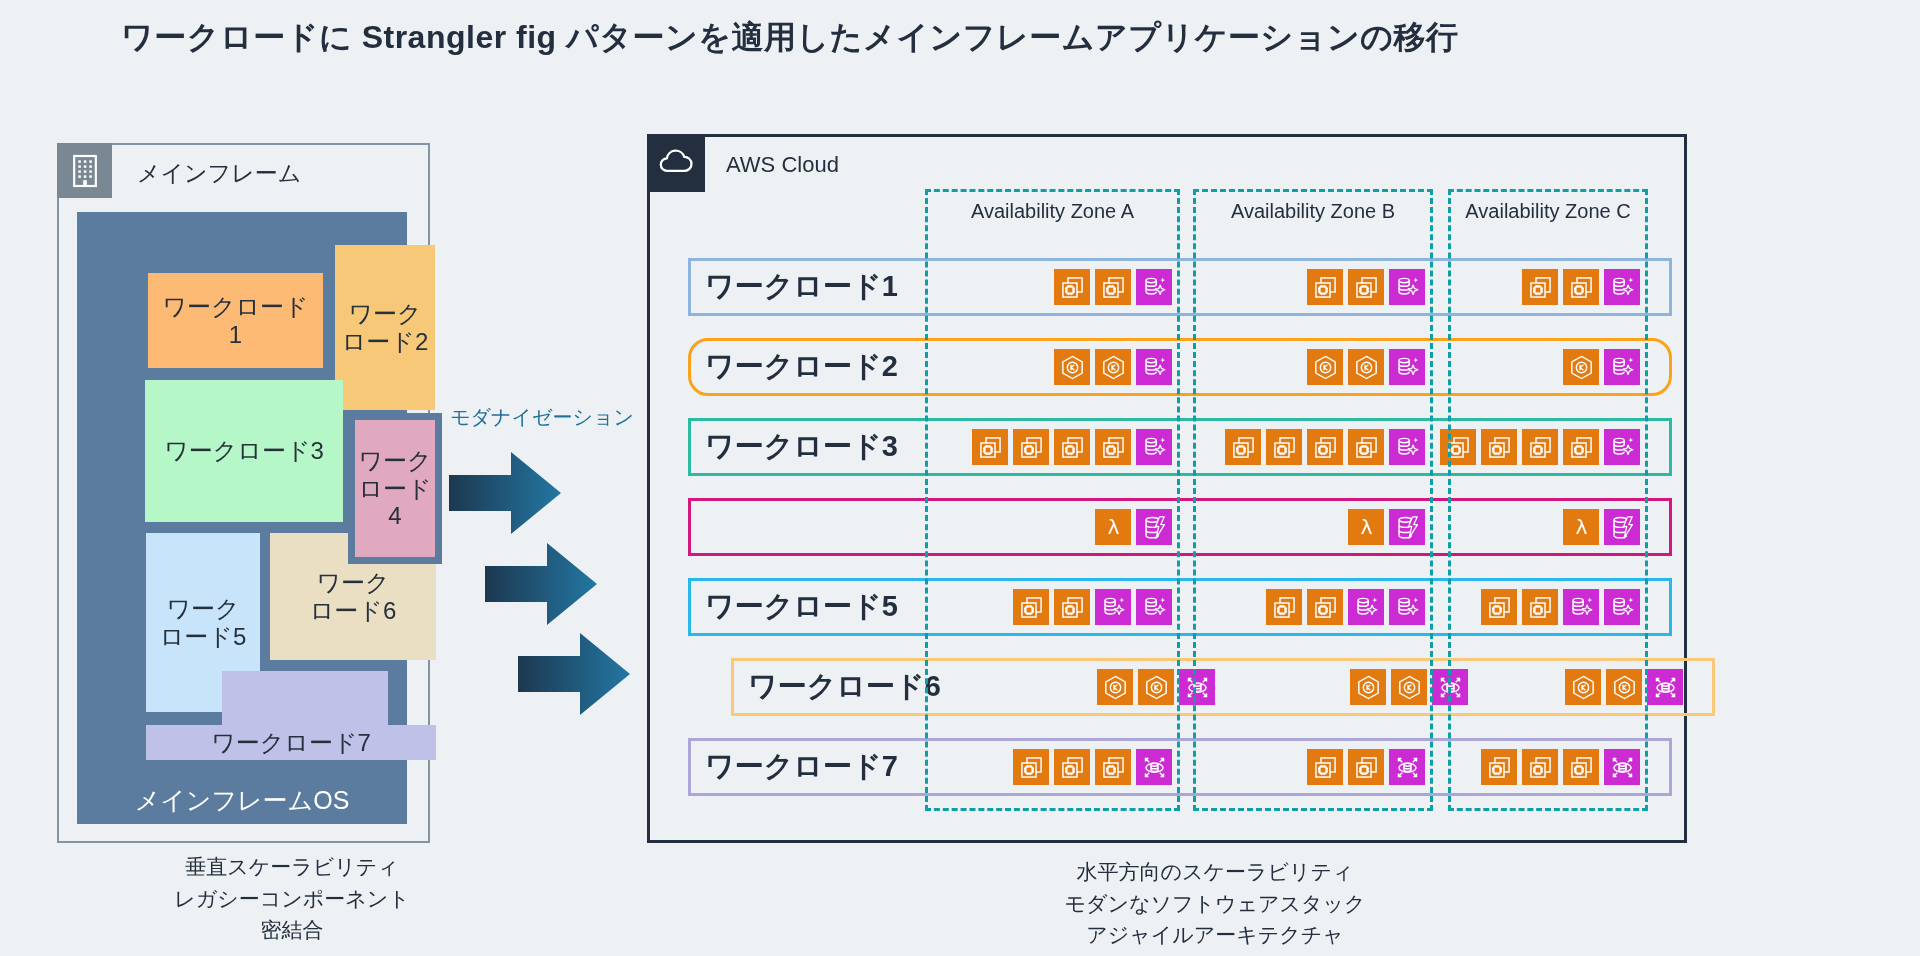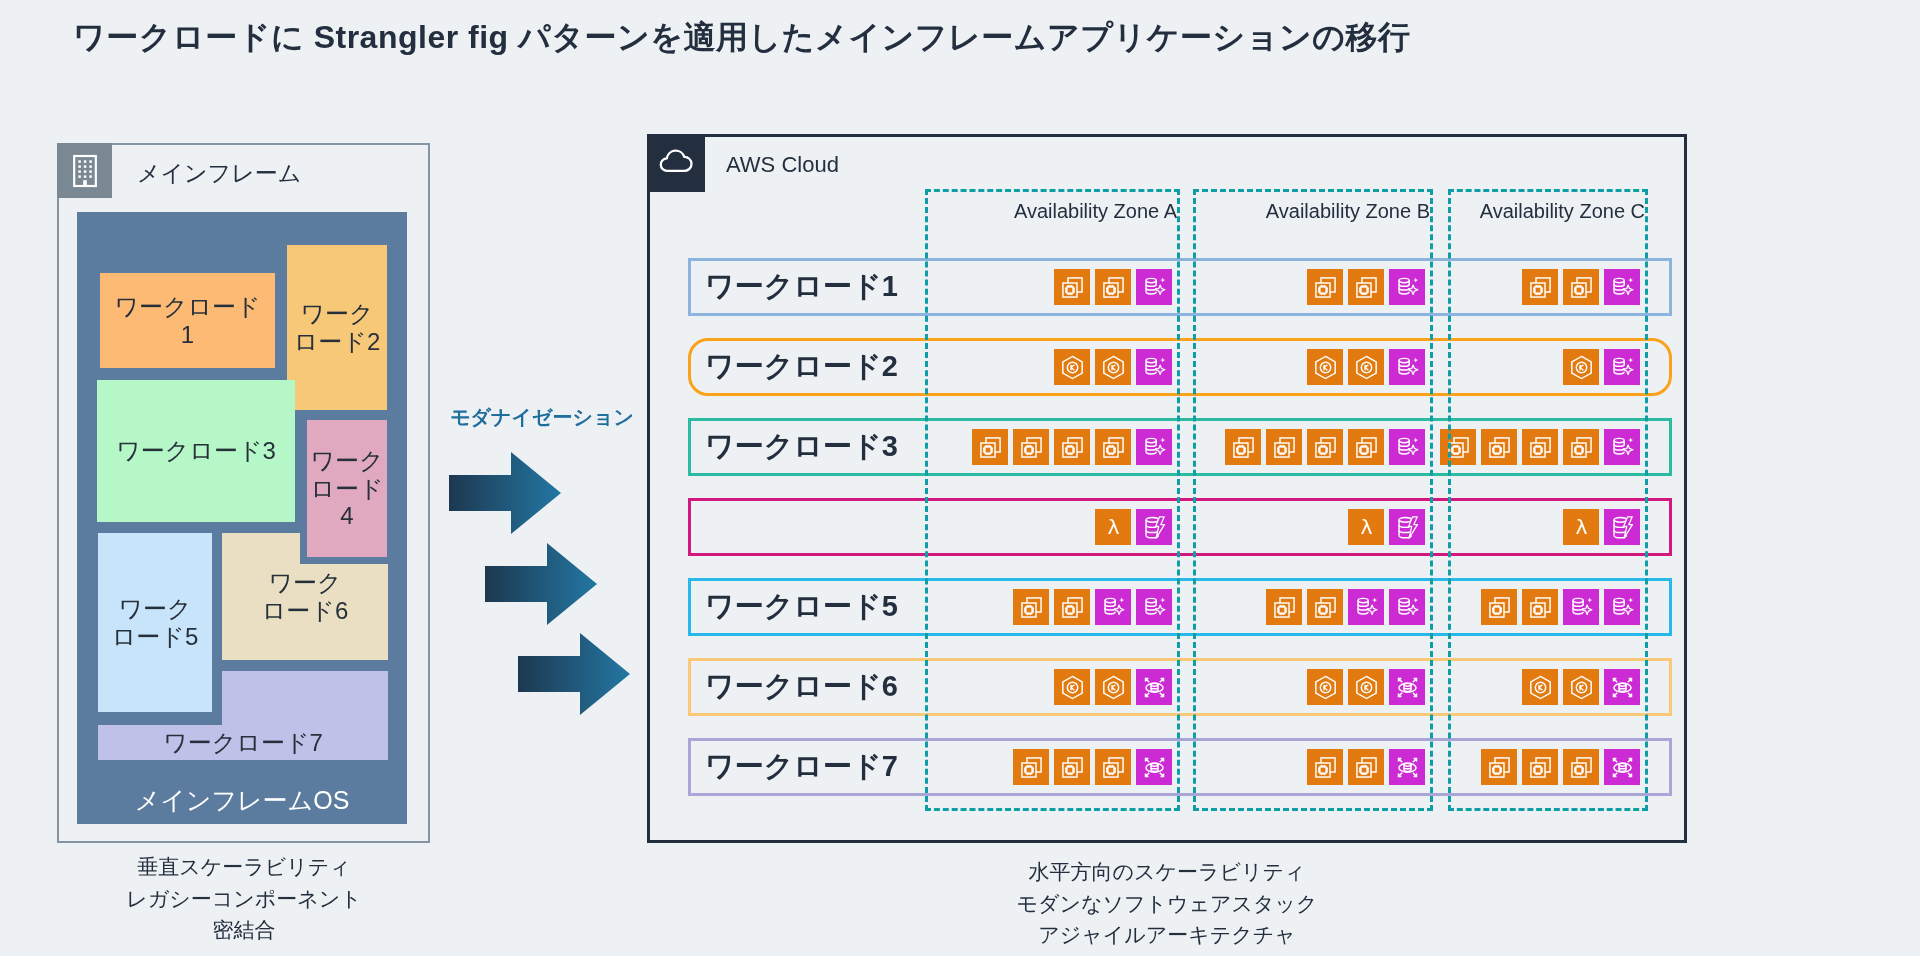--- a/index.html
+++ b/index.html
@@ -1,18 +1,18 @@
 <!DOCTYPE html>
 <html><head>
 <meta charset="utf-8">
 <style>
   html,body{margin:0;padding:0;background:#EEF1F4;}
   .canvas{position:relative;width:1920px;height:956px;background:#EEF1F4;overflow:hidden;
           font-family:"Liberation Sans","DejaVu Sans",sans-serif;color:#232F3E;}
-  .pre{white-space:pre-line;}
+  .pre{white-space:pre-line;margin-left:48px;}
 
   
   .title{position:absolute;left:73px;top:16px;font-size:32px;font-weight:bold;letter-spacing:.5px;}
 
   
   .mf-box{position:absolute;left:57px;top:143px;width:373px;height:700px;border:2px solid #8494A3;box-sizing:border-box;}
   .mf-tile{position:absolute;left:-2px;top:-2px;width:55px;height:55px;background:#7A8894;display:flex;align-items:center;justify-content:center;}
   .mf-tile svg{width:40px;height:40px;}
   .mf-label{position:absolute;left:78px;top:13px;font-size:23px;}
   .mf-os{position:absolute;left:18px;top:67px;width:330px;height:612px;}
@@ -25,36 +25,36 @@
   .wl5{left:21px;top:321px;width:114px;height:179px;}
   .wl6{left:145px;top:321px;width:166px;height:127px;}
   .wl7m{left:145px;top:459px;width:166px;height:54px;}
   .wl7s{left:21px;top:513px;width:290px;height:35px;}
   .os-label{position:absolute;left:0;top:572px;width:100%;text-align:center;font-size:25px;color:#FFFFFF;}
   .caption{position:absolute;font-size:21px;line-height:1.5;text-align:center;}
   .cap-left{left:94px;top:851px;width:300px;}
   .cap-right{left:867px;top:856px;width:600px;}
 
   
-  .modern-label{position:absolute;left:436px;top:404px;width:212px;text-align:center;font-size:20px;font-weight:bold;}
+  .modern-label{position:absolute;left:436px;top:404px;width:212px;text-align:center;font-size:20px;font-weight:normal;}
   .arrow{position:absolute;width:112px;height:82px;}
   .arrow1{left:449px;top:452px;}
   .arrow2{left:485px;top:543px;}
   .arrow3{left:518px;top:633px;}
 
   
   .aws-box{position:absolute;left:647px;top:134px;width:1040px;height:709px;border:3px solid #232F3E;box-sizing:border-box;}
   .aws-tile{position:absolute;left:-3px;top:-3px;width:58px;height:58px;background:#232F3E;display:flex;align-items:center;justify-content:center;}
   .aws-tile svg{width:42px;height:42px;}
   .aws-label{position:absolute;left:76px;top:15px;font-size:22px;}
   .az{position:absolute;top:52px;height:622px;border:3px dashed #0D9FA5;box-sizing:border-box;z-index:3;pointer-events:none;}
   .az-a{left:275px;width:255px;}
   .az-b{left:543px;width:240px;}
   .az-c{left:798px;width:200px;}
-  .az-label{position:absolute;left:0;top:8px;width:100%;text-align:right;font-size:20px;white-space:nowrap;}
+  .az-label{position:absolute;left:0;top:8px;width:100%;text-align:center;font-size:20px;white-space:nowrap;}
   .row{position:absolute;left:38px;width:984px;height:58px;border:3px solid;box-sizing:border-box;z-index:2;}
   .r1{top:121px;} .r2{top:201px;} .r3{top:281px;} .r4{top:361px;}
   .r5{top:441px;} .r6{top:521px;} .r7{top:601px;}
   .row-label{position:absolute;left:14px;top:0;height:100%;display:flex;align-items:center;font-size:29px;white-space:nowrap;font-weight:bold;}
   .cell{position:absolute;top:0;height:100%;display:flex;align-items:center;justify-content:flex-end;gap:5px;padding-right:8px;box-sizing:border-box;}
   .cell-a{left:234px;width:255px;}
   .cell-b{left:502px;width:240px;}
   .cell-c{left:757px;width:200px;}
   .svc-icon{width:36px;height:36px;flex:0 0 auto;display:flex;align-items:center;justify-content:center;}
   .svc-icon svg{width:27px;height:27px;display:block;}
@@ -509,21 +509,21 @@
                 <use href="#sym-database-sparkle"></use>
               </svg>
             </span>
             <span class="svc-icon" style="background: rgb(204, 43, 211); color: rgb(204, 43, 211);">
               <svg viewBox="0 0 24 24" class="glyph">
                 <use href="#sym-database-sparkle"></use>
               </svg>
             </span>
           </div>
       </div>
-      <div class="row r6" style="border-color: rgb(251, 200, 120);">
+      <div class="row r6" style="border-color: rgb(251, 200, 120); margin-left: 43px;">
         <div class="row-label">ワークロード6</div>
         <div class="cell cell-a">
             <span class="svc-icon" style="background: rgb(227, 122, 16); color: rgb(227, 122, 16);">
               <svg viewBox="0 0 24 24" class="glyph">
                 <use href="#sym-eks"></use>
               </svg>
             </span>
             <span class="svc-icon" style="background: rgb(227, 122, 16); color: rgb(227, 122, 16);">
               <svg viewBox="0 0 24 24" class="glyph">
                 <use href="#sym-eks"></use>

